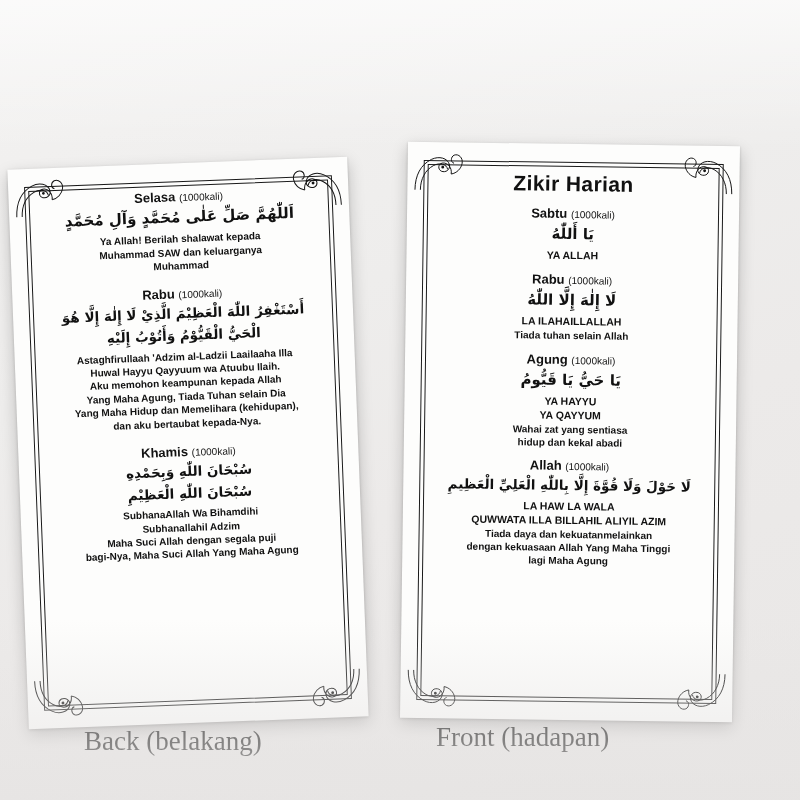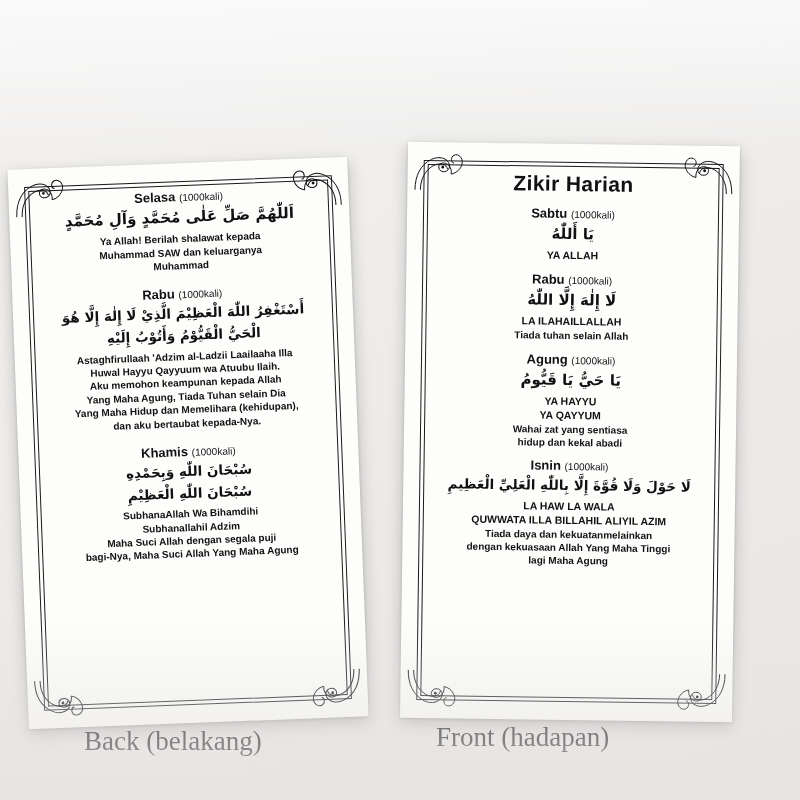--- a/index.html
+++ b/index.html
@@ -287,21 +287,21 @@
             <span>Agung</span>
             <span class="day-count">(1000kali)</span>
           </div>
           <div class="arabic">يَا حَيُّ يَا قَيُّومُ</div>
           <div class="translit">YA HAYYU<br>YA QAYYUM</div>
           <div class="meaning">Wahai zat yang sentiasa<br>hidup dan kekal abadi</div>
         </div>
 
         <div class="block">
           <div class="day-line">
-            <span>Isnin</span>
+            <span>Allah</span>
             <span class="day-count">(1000kali)</span>
           </div>
           <div class="arabic small">لَا حَوْلَ وَلَا قُوَّةَ إِلَّا بِاللّٰهِ الْعَلِيِّ الْعَظِيمِ</div>
           <div class="translit">LA HAW LA WALA<br>QUWWATA ILLA BILLAHIL ALIYIL AZIM</div>
           <div class="meaning">Tiada daya dan kekuatanmelainkan<br>dengan kekuasaan Allah Yang Maha Tinggi<br>lagi Maha Agung</div>
         </div>
 
       </div>
     </div>
   </div>

